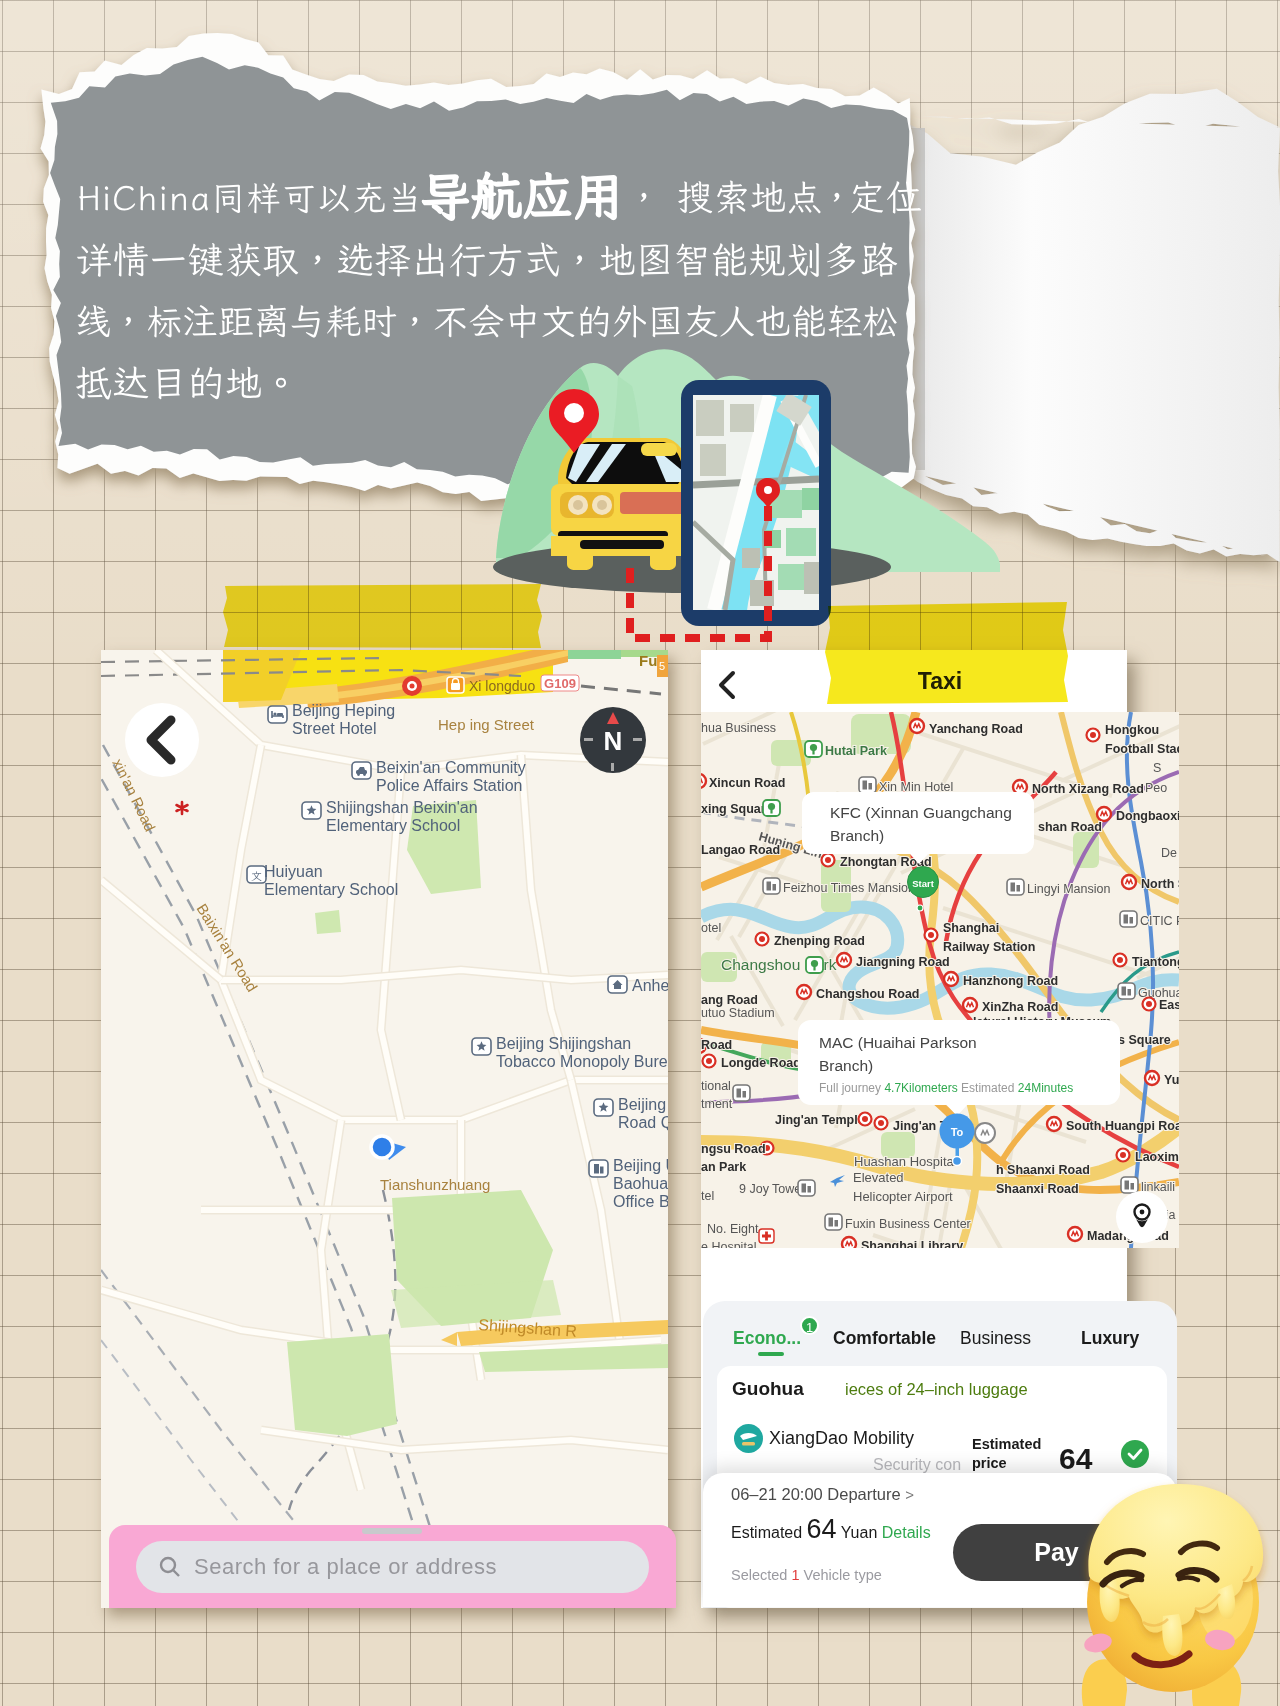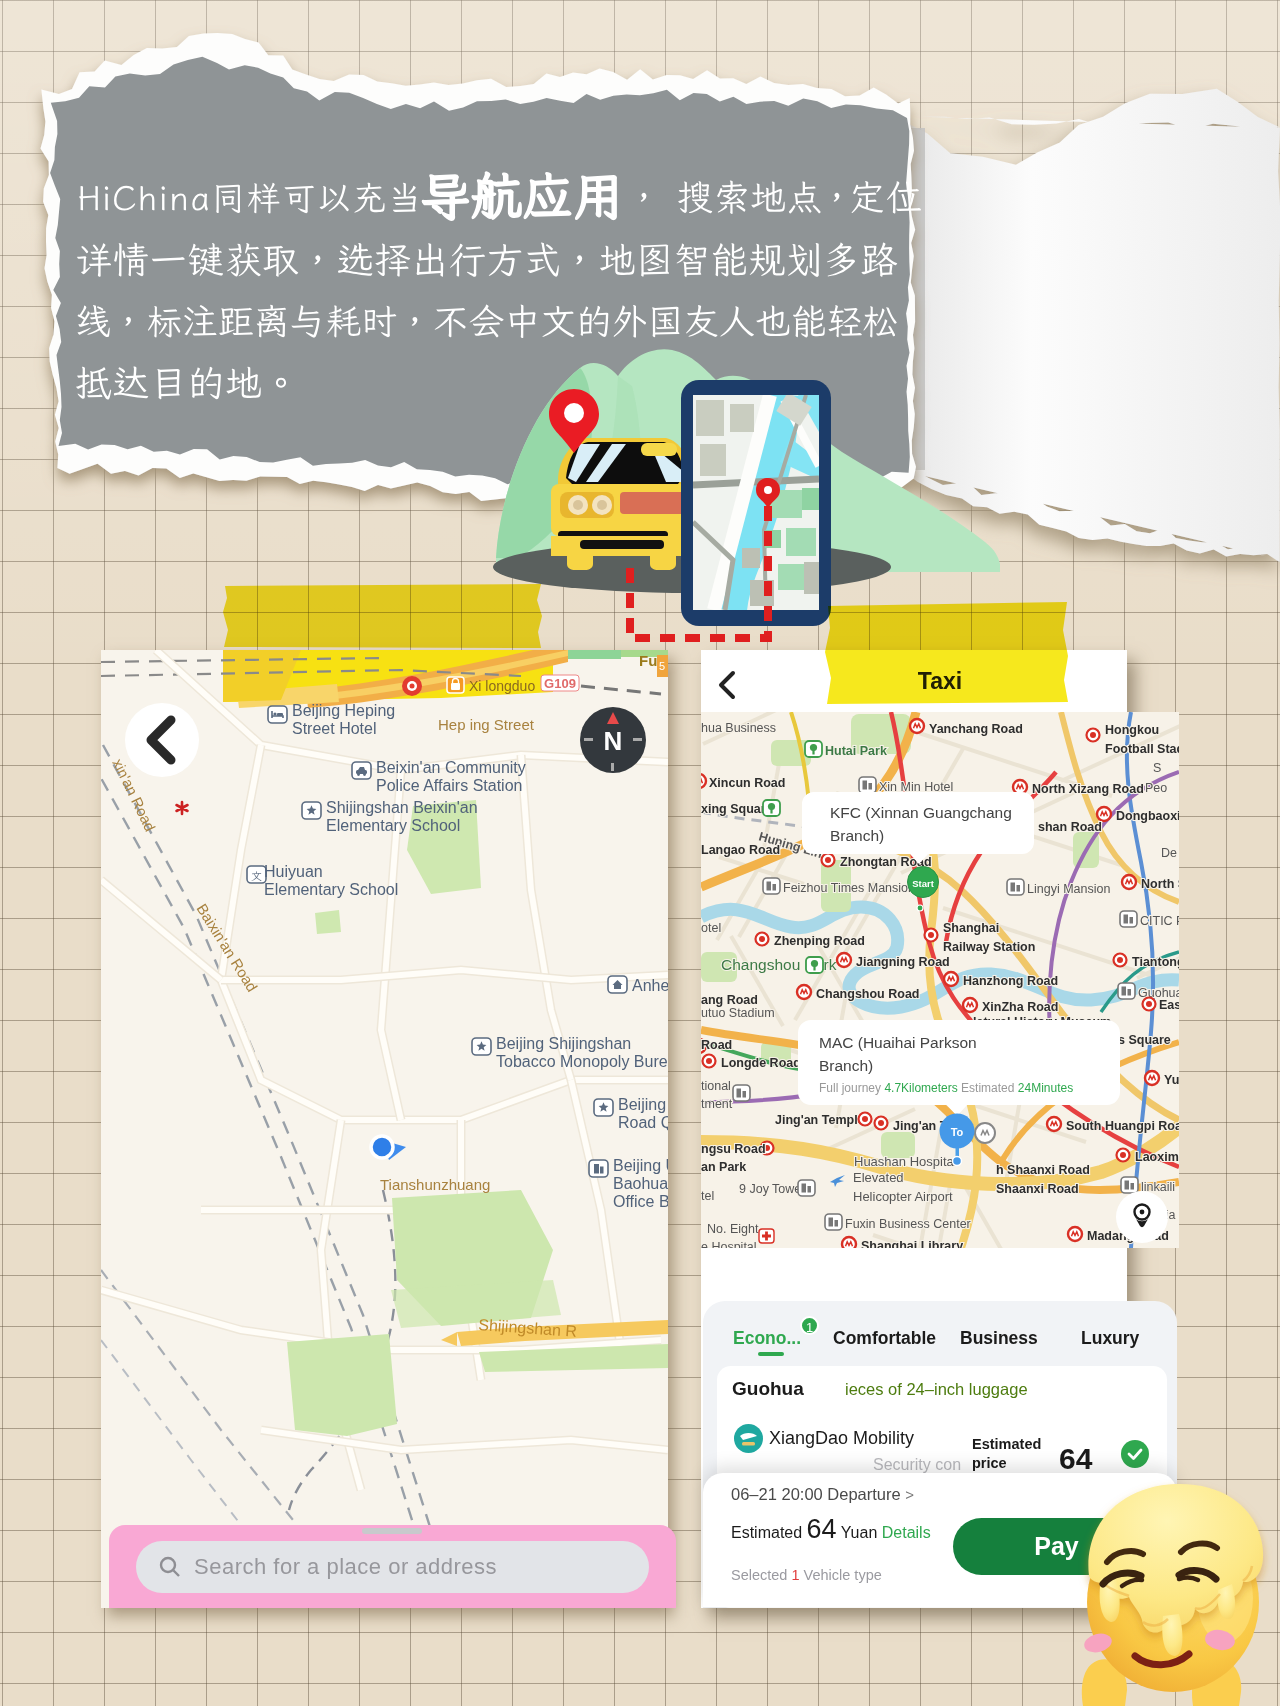--- a/index.html
+++ b/index.html
@@ -596,21 +596,21 @@
 
 <div class="abs" style="left:2px;top:651px;width:474px;height:307px;background:#f1f3f6;border-radius:22px 22px 0 0"></div>
 
 <div class="abs" style="left:32px;top:678px;font-size:17.5px;font-weight:bold;color:#2fa84f">Econo...</div>
 <div class="abs" style="left:57px;top:702px;width:26px;height:4px;background:#2fa84f;border-radius:2px"></div>
 
 <div class="abs" style="left:99px;top:666px;width:19px;height:19px;border-radius:50%;background:#2fa84f;border:2px solid #fff;color:#fff;font-size:13px;text-align:center;line-height:19px">1</div>
 
 <div class="abs" style="left:132px;top:678px;font-size:17.5px;font-weight:bold;color:#1b1b1b">Comfortable</div>
 
-<div class="abs" style="left:259px;top:678px;font-size:17.5px;font-weight:bold;color:#1b1b1b">Business</div>
+<div class="abs" style="left:259px;top:678px;font-size:17.5px;font-weight:normal;color:#1b1b1b">Business</div>
 
 <div class="abs" style="left:380px;top:678px;font-size:17.5px;font-weight:bold;color:#1b1b1b">Luxury</div>
 
 <div class="abs" style="left:16px;top:716px;width:450px;height:242px;background:#fff;border-radius:14px"></div>
 
 <div class="abs" style="left:31px;top:728px;font-size:19px;font-weight:bold;color:#1b1b1b">Guohua</div>
 
 <div class="abs" style="left:144px;top:730px;font-size:16.5px;color:#4d7c0f">ieces of 24–inch luggage</div>
 
 <svg class="abs" style="left:33px;top:774px" width="29" height="29">
@@ -638,21 +638,21 @@
   </svg>
 
 <div class="abs" style="left:703px;top:1473px;width:474px;height:134px;background:#fff;border-radius:20px 20px 0 0;box-shadow:0 -6px 18px rgba(0,0,0,.13)">
 
 <div class="abs" style="left:28px;top:12px;font-size:16.5px;color:#4a4a4a">06–21 20:00 Departure <span style="color:#777;font-size:15px">&gt;</span></div>
 
 <div class="abs" style="left:28px;top:41px;font-size:16px;font-weight:normal;color:#1b1b1b">Estimated <span style="font-size:27px">64</span> Yuan <span style="color:#2fa84f">Details</span></div>
 
 <div class="abs" style="left:28px;top:94px;font-size:14.5px;color:#9a9aa0">Selected <span style="color:#e03c3c">1</span> Vehicle type</div>
 
-<div class="abs" style="left:250px;top:45px;width:243px;height:57px;background:#15803d;border-radius:29px;text-align:center;line-height:57px;font-size:25px;font-weight:bold;color:#fff;padding-right:36px">Pay</div>
+<div class="abs" style="left:250px;top:51px;width:243px;height:57px;background:#404040;border-radius:29px;text-align:center;line-height:57px;font-size:25px;font-weight:bold;color:#fff;padding-right:36px">Pay</div>
 </div>
 
 <svg class="abs" style="left:1075px;top:1478px" width="205" height="228" viewBox="0 0 205 228">
 <defs>
       <radialGradient id="eg2" cx="0.62" cy="0.32" r="0.85">
         <stop offset="0" stop-color="#fede6e"></stop>
         <stop offset="0.6" stop-color="#f9c844"></stop>
         <stop offset="1" stop-color="#eca32e"></stop>
       </radialGradient>
 <radialGradient id="hg" cx="0.45" cy="0.25" r="0.95">

